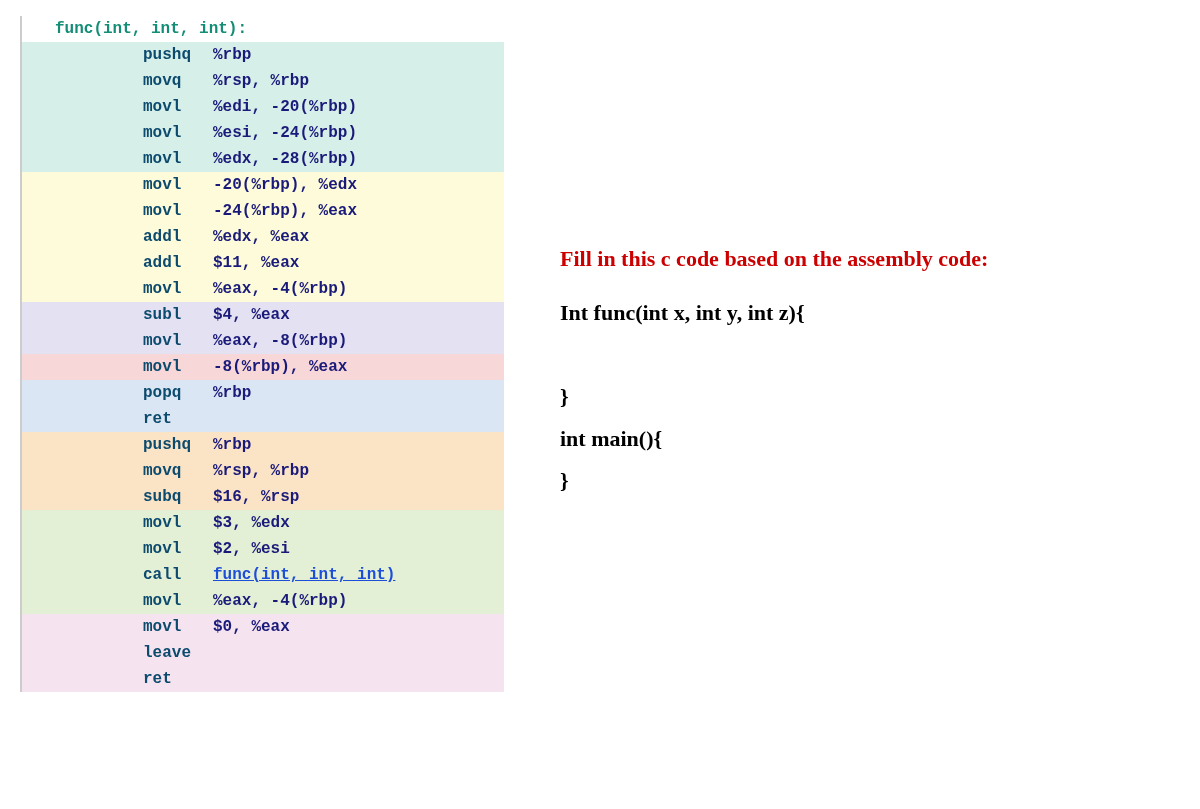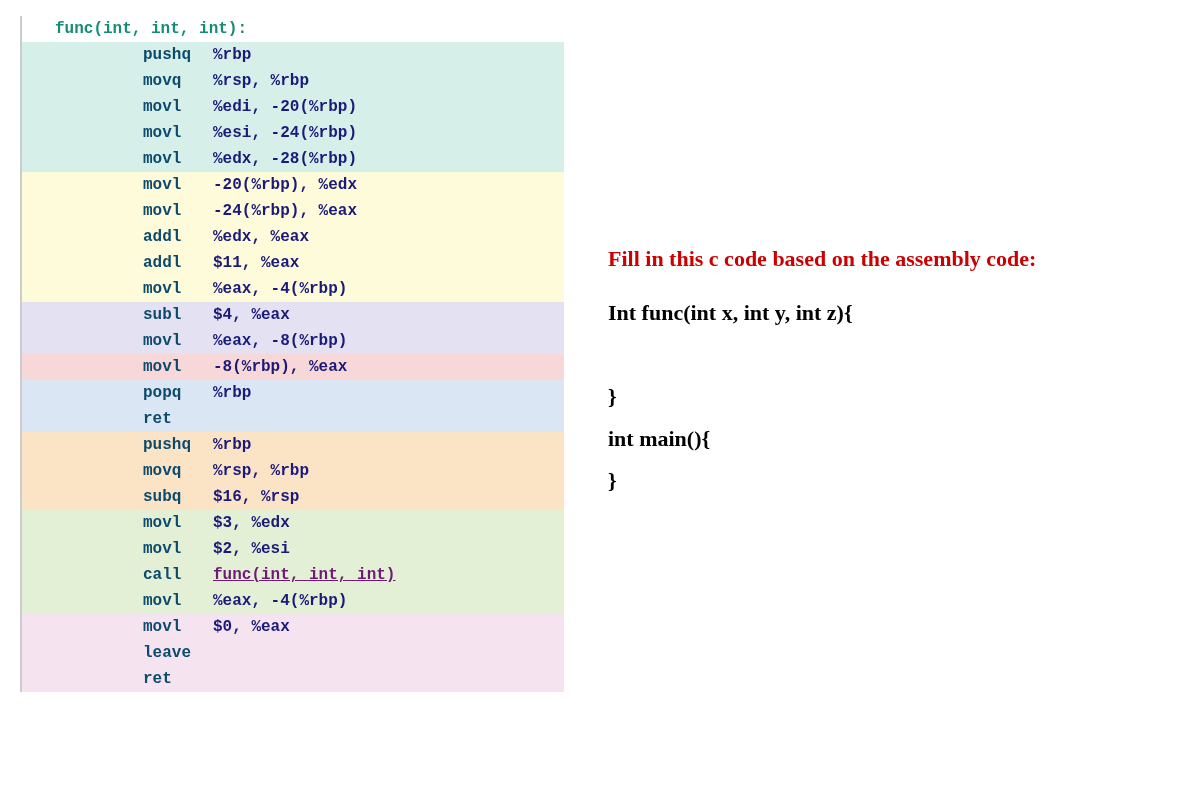--- a/index.html
+++ b/index.html
@@ -10,25 +10,25 @@
     background: #ffffff;
     font-family: "Consolas", "Menlo", "Courier New", monospace;
     font-size: 16px;
     color: #000;
   }
   .page {
     display: flex;
     padding: 16px 20px;
   }
   .code-col {
-    width: 544px;
+    width: 484px;
   }
   .text-col {
     flex: 1;
-    padding-left: 44px;
+    padding-left: 56px;
     font-family: "Times New Roman", Times, serif;
   }
   .code-block {
     border-left: 2px solid #ccc;
   }
   .line {
     display: flex;
     height: 26px;
     align-items: center;
   }
@@ -65,21 +65,21 @@
   }
   .operand {
     color: #1a1a7a;
     font-weight: bold;
   }
   .label {
     color: #138d75;
     font-weight: bold;
   }
   .call-target {
-    color: #701a75;
+    color: #1d4ed8;
     font-weight: bold;
     text-decoration: underline;
   }
   
   .bg-cyan   { background: #d6efe8; }
   .bg-yellow { background: #fdfbd9; }
   .bg-purple { background: #e4e1f2; }
   .bg-red    { background: #f7d7d7; }
   .bg-blue   { background: #dae6f3; }
   .bg-orange { background: #fbe3c6; }

